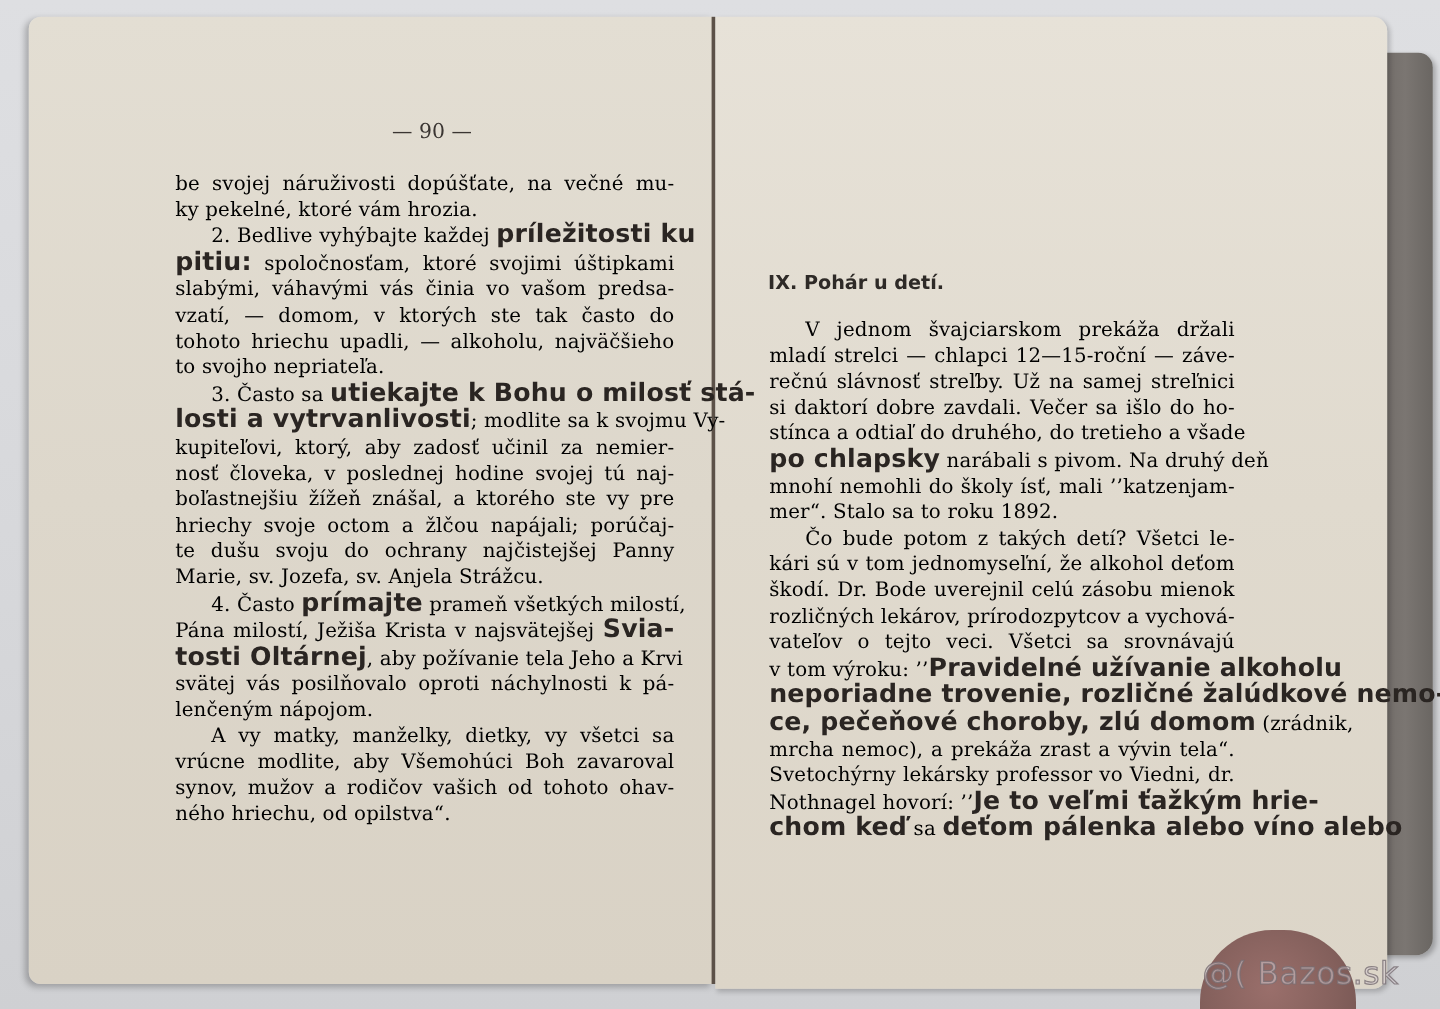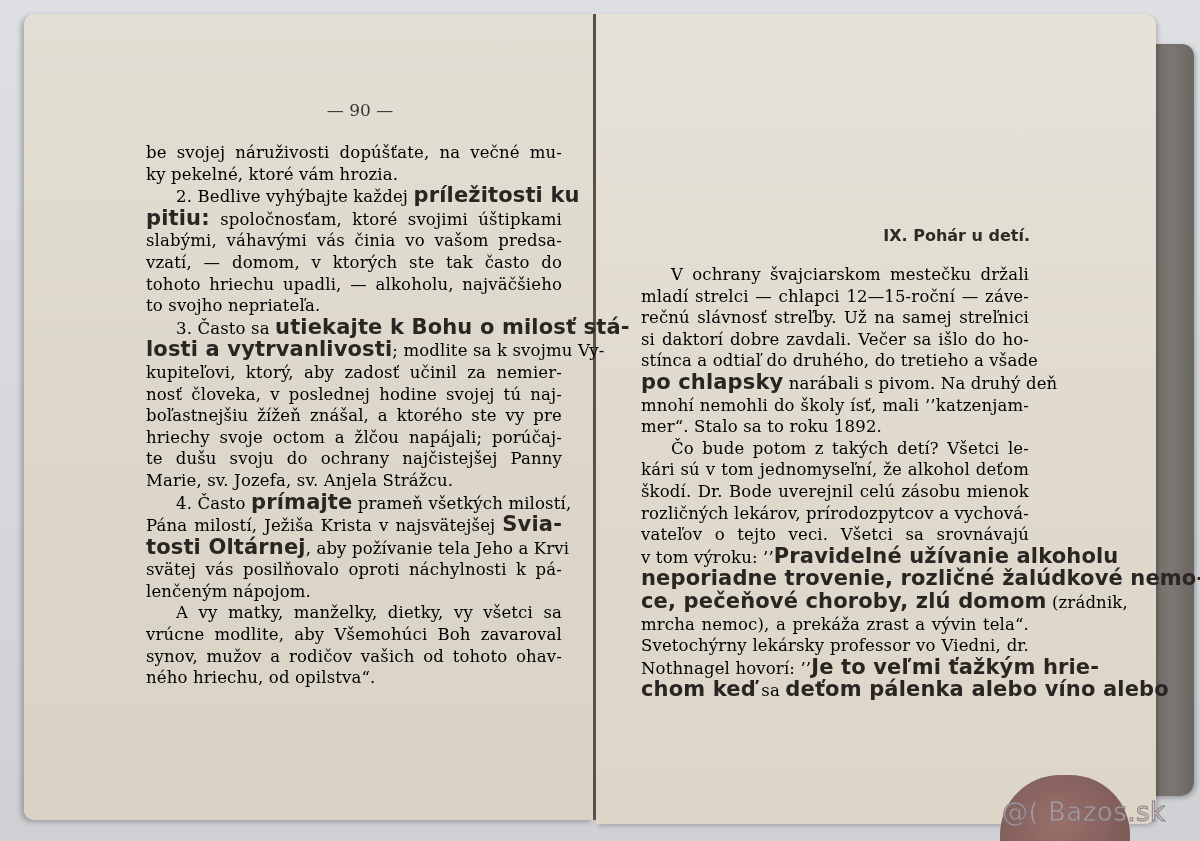--- a/index.html
+++ b/index.html
@@ -51,21 +51,21 @@
     .line { display: block; white-space: nowrap; text-align-last: justify; }
     .line.last { text-align-last: left; }
     .indent { padding-left: 30px; }
     b { font-family: "DejaVu Sans", sans-serif; font-weight: bold; font-size: 21px; color: #2a2522; }
     .page-number {
       position: absolute; left: 320px; top: 84px; width: 80px;
       text-align: center; font-size: 17px; color: #3a3532; margin-top: 16px;
     }
     .chapter-title {
       position: absolute; left: 640px; top: 226px; width: 390px;
-      text-align: right; font-family: "DejaVu Sans", sans-serif;
+      text-align: left; font-family: "DejaVu Sans", sans-serif;
       font-weight: bold; font-size: 16px; color: #2e2a27;
     }
     .finger {
       position: absolute; left: 1000px; top: 775px; width: 130px; height: 120px;
       background: radial-gradient(ellipse at 45% 40%, #9a6f6b 0%, #84605c 55%, #6e514e 100%);
       border-radius: 60px 60px 10px 10px;
     }
     .watermark {
       position: absolute; left: 1002px; top: 797px;
       font-family: "DejaVu Sans", sans-serif; font-size: 26px;
@@ -108,21 +108,21 @@
     <span class="line"><span>svätej vás posilňovalo oproti náchylnosti k pá-</span></span>
     <span class="line last"><span>lenčeným nápojom.</span></span>
     <span class="line indent"><span>A vy matky, manželky, dietky, vy všetci sa</span></span>
     <span class="line"><span>vrúcne modlite, aby Všemohúci Boh zavaroval</span></span>
     <span class="line"><span>synov, mužov a rodičov vašich od tohoto ohav-</span></span>
     <span class="line last"><span>ného hriechu, od opilstva“.</span></span>
   </div>
 
 <div class="chapter-title">IX. Pohár u detí.</div>
 <div class="text-block right-text">
-    <span class="line indent"><span>V ochrany švajciarskom mestečku držali</span></span>
+    <span class="line indent"><span>V jednom švajciarskom prekáža držali</span></span>
     <span class="line"><span>mladí strelci — chlapci 12—15-roční — záve-</span></span>
     <span class="line"><span>rečnú slávnosť streľby. Už na samej streľnici</span></span>
     <span class="line"><span>si daktorí dobre zavdali. Večer sa išlo do ho-</span></span>
     <span class="line"><span>stínca a odtiaľ do druhého, do tretieho a všade</span></span>
     <span class="line"><b>po chlapsky</b><span> narábali s pivom. Na druhý deň</span></span>
     <span class="line"><span>mnohí nemohli do školy ísť, mali ’’katzenjam-</span></span>
     <span class="line last"><span>mer“. Stalo sa to roku 1892.</span></span>
     <span class="line indent"><span>Čo bude potom z takých detí? Všetci le-</span></span>
     <span class="line"><span>kári sú v tom jednomyseľní, že alkohol deťom</span></span>
     <span class="line"><span>škodí. Dr. Bode uverejnil celú zásobu mienok</span></span>

